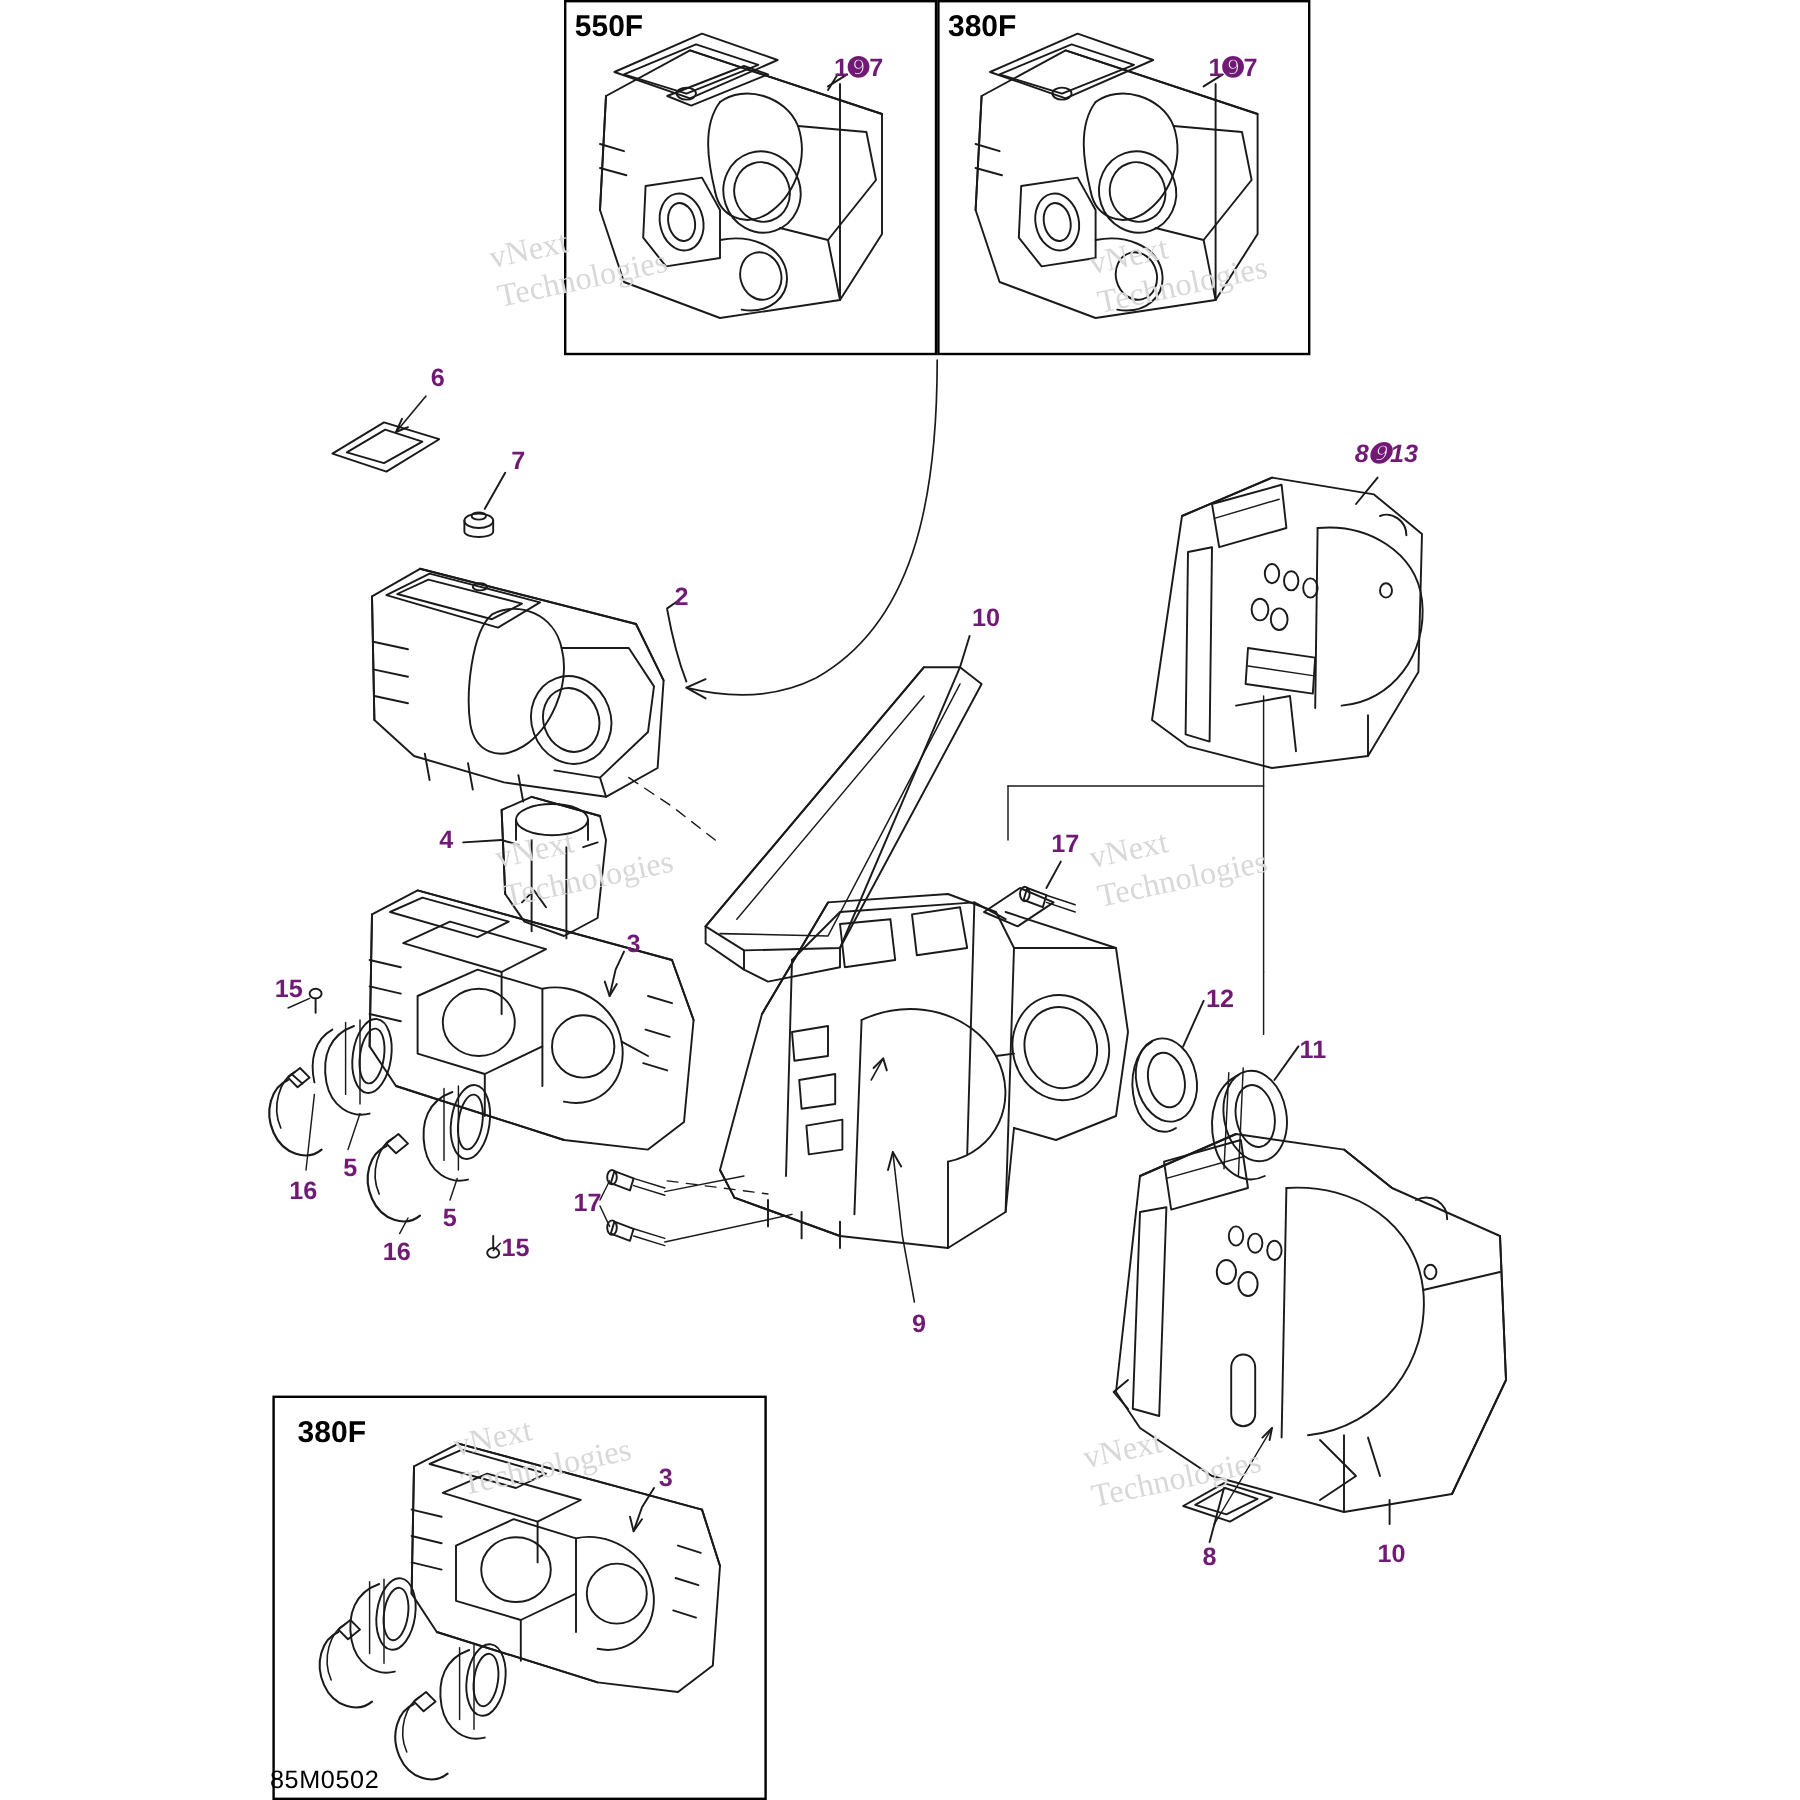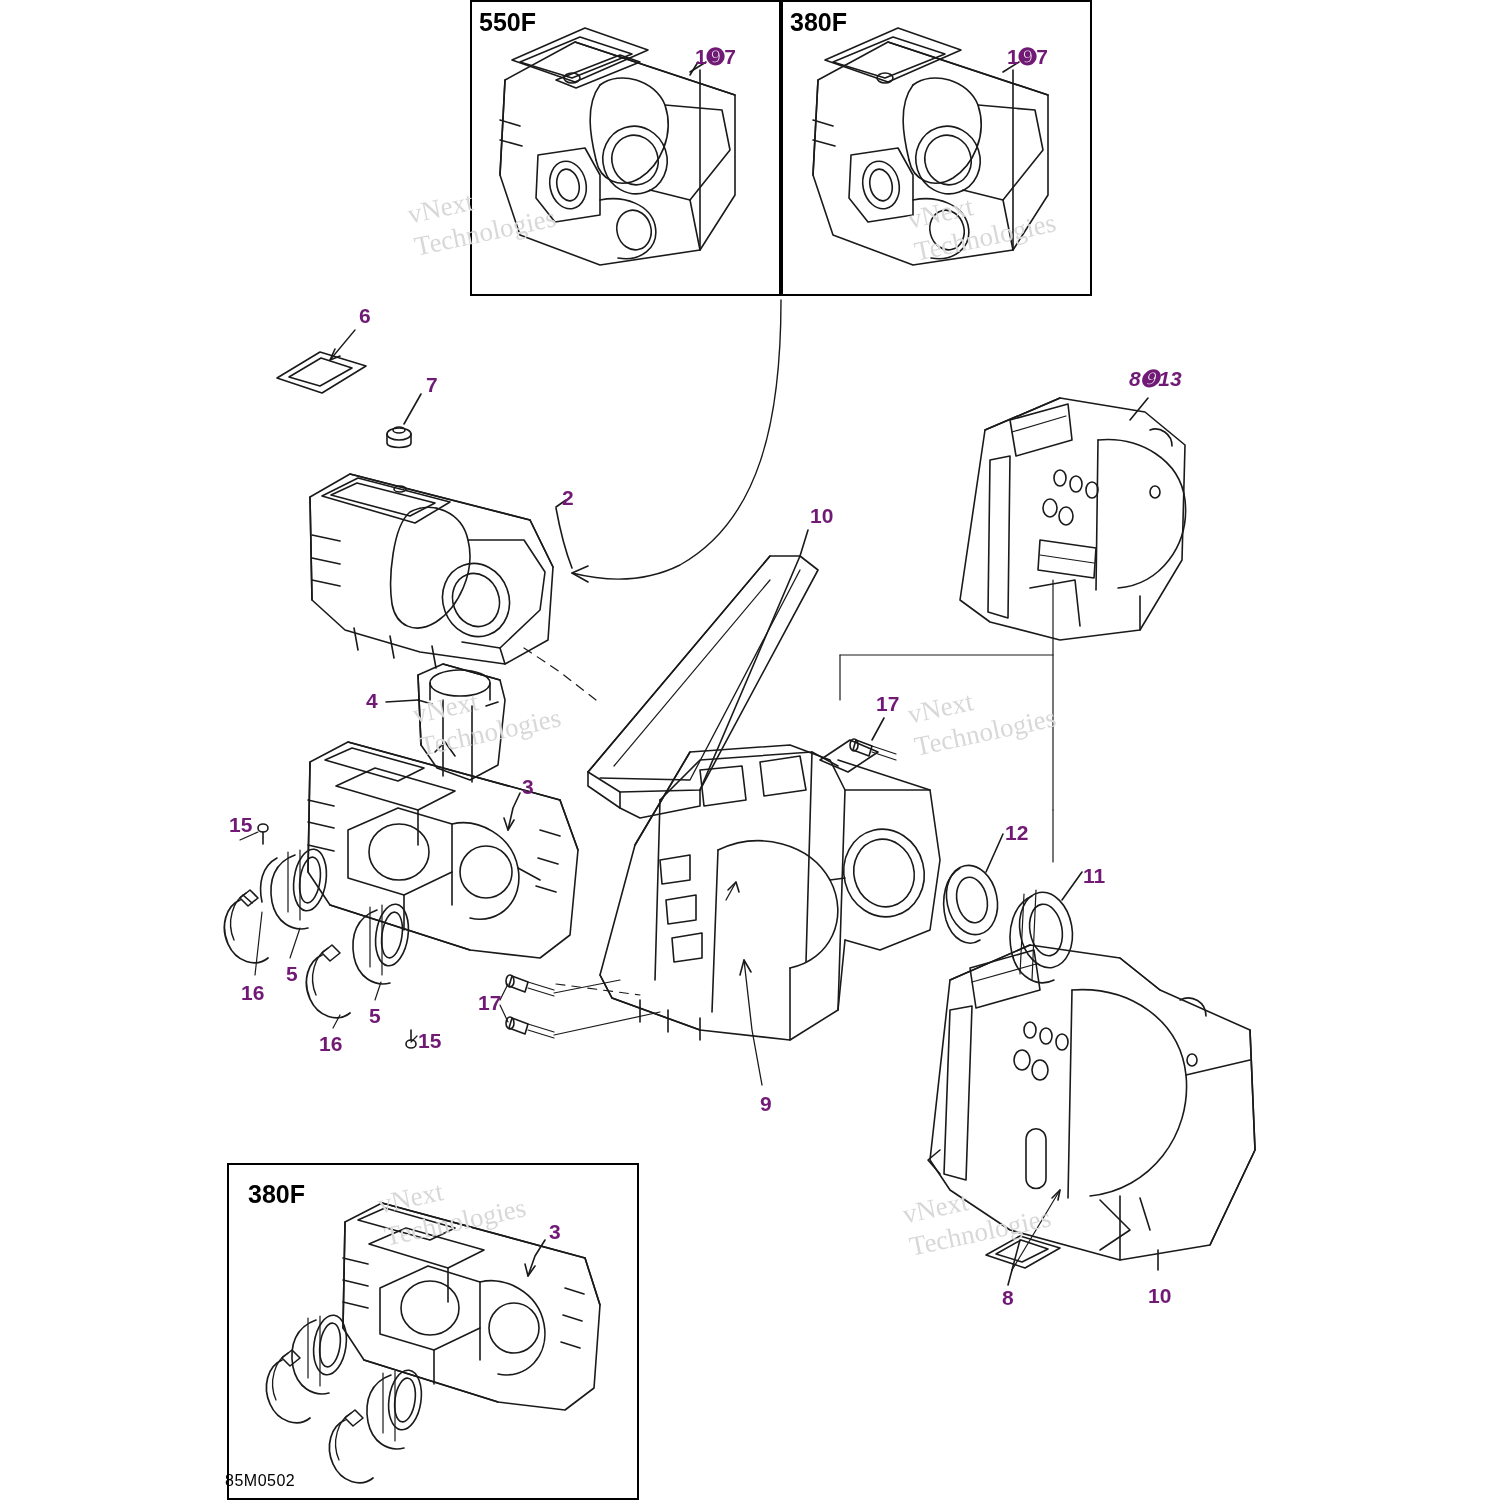--- a/index.html
+++ b/index.html
@@ -34,21 +34,21 @@
   }
   .inset-box {
     position: absolute;
     border: 2px solid #000000;
     box-sizing: border-box;
     background: transparent;
   }
   .figcode {
     position: absolute;
     font-family: "Liberation Sans", sans-serif;
-    font-size: 16px;
+    font-size: 21px;
     color: #000000;
     letter-spacing: 0.5px;
   }
   .wm {
     position: absolute;
     font-family: "Liberation Serif", serif;
     color: #d8d8d8;
     font-size: 27px;
     white-space: nowrap;
     transform: rotate(-12deg);

